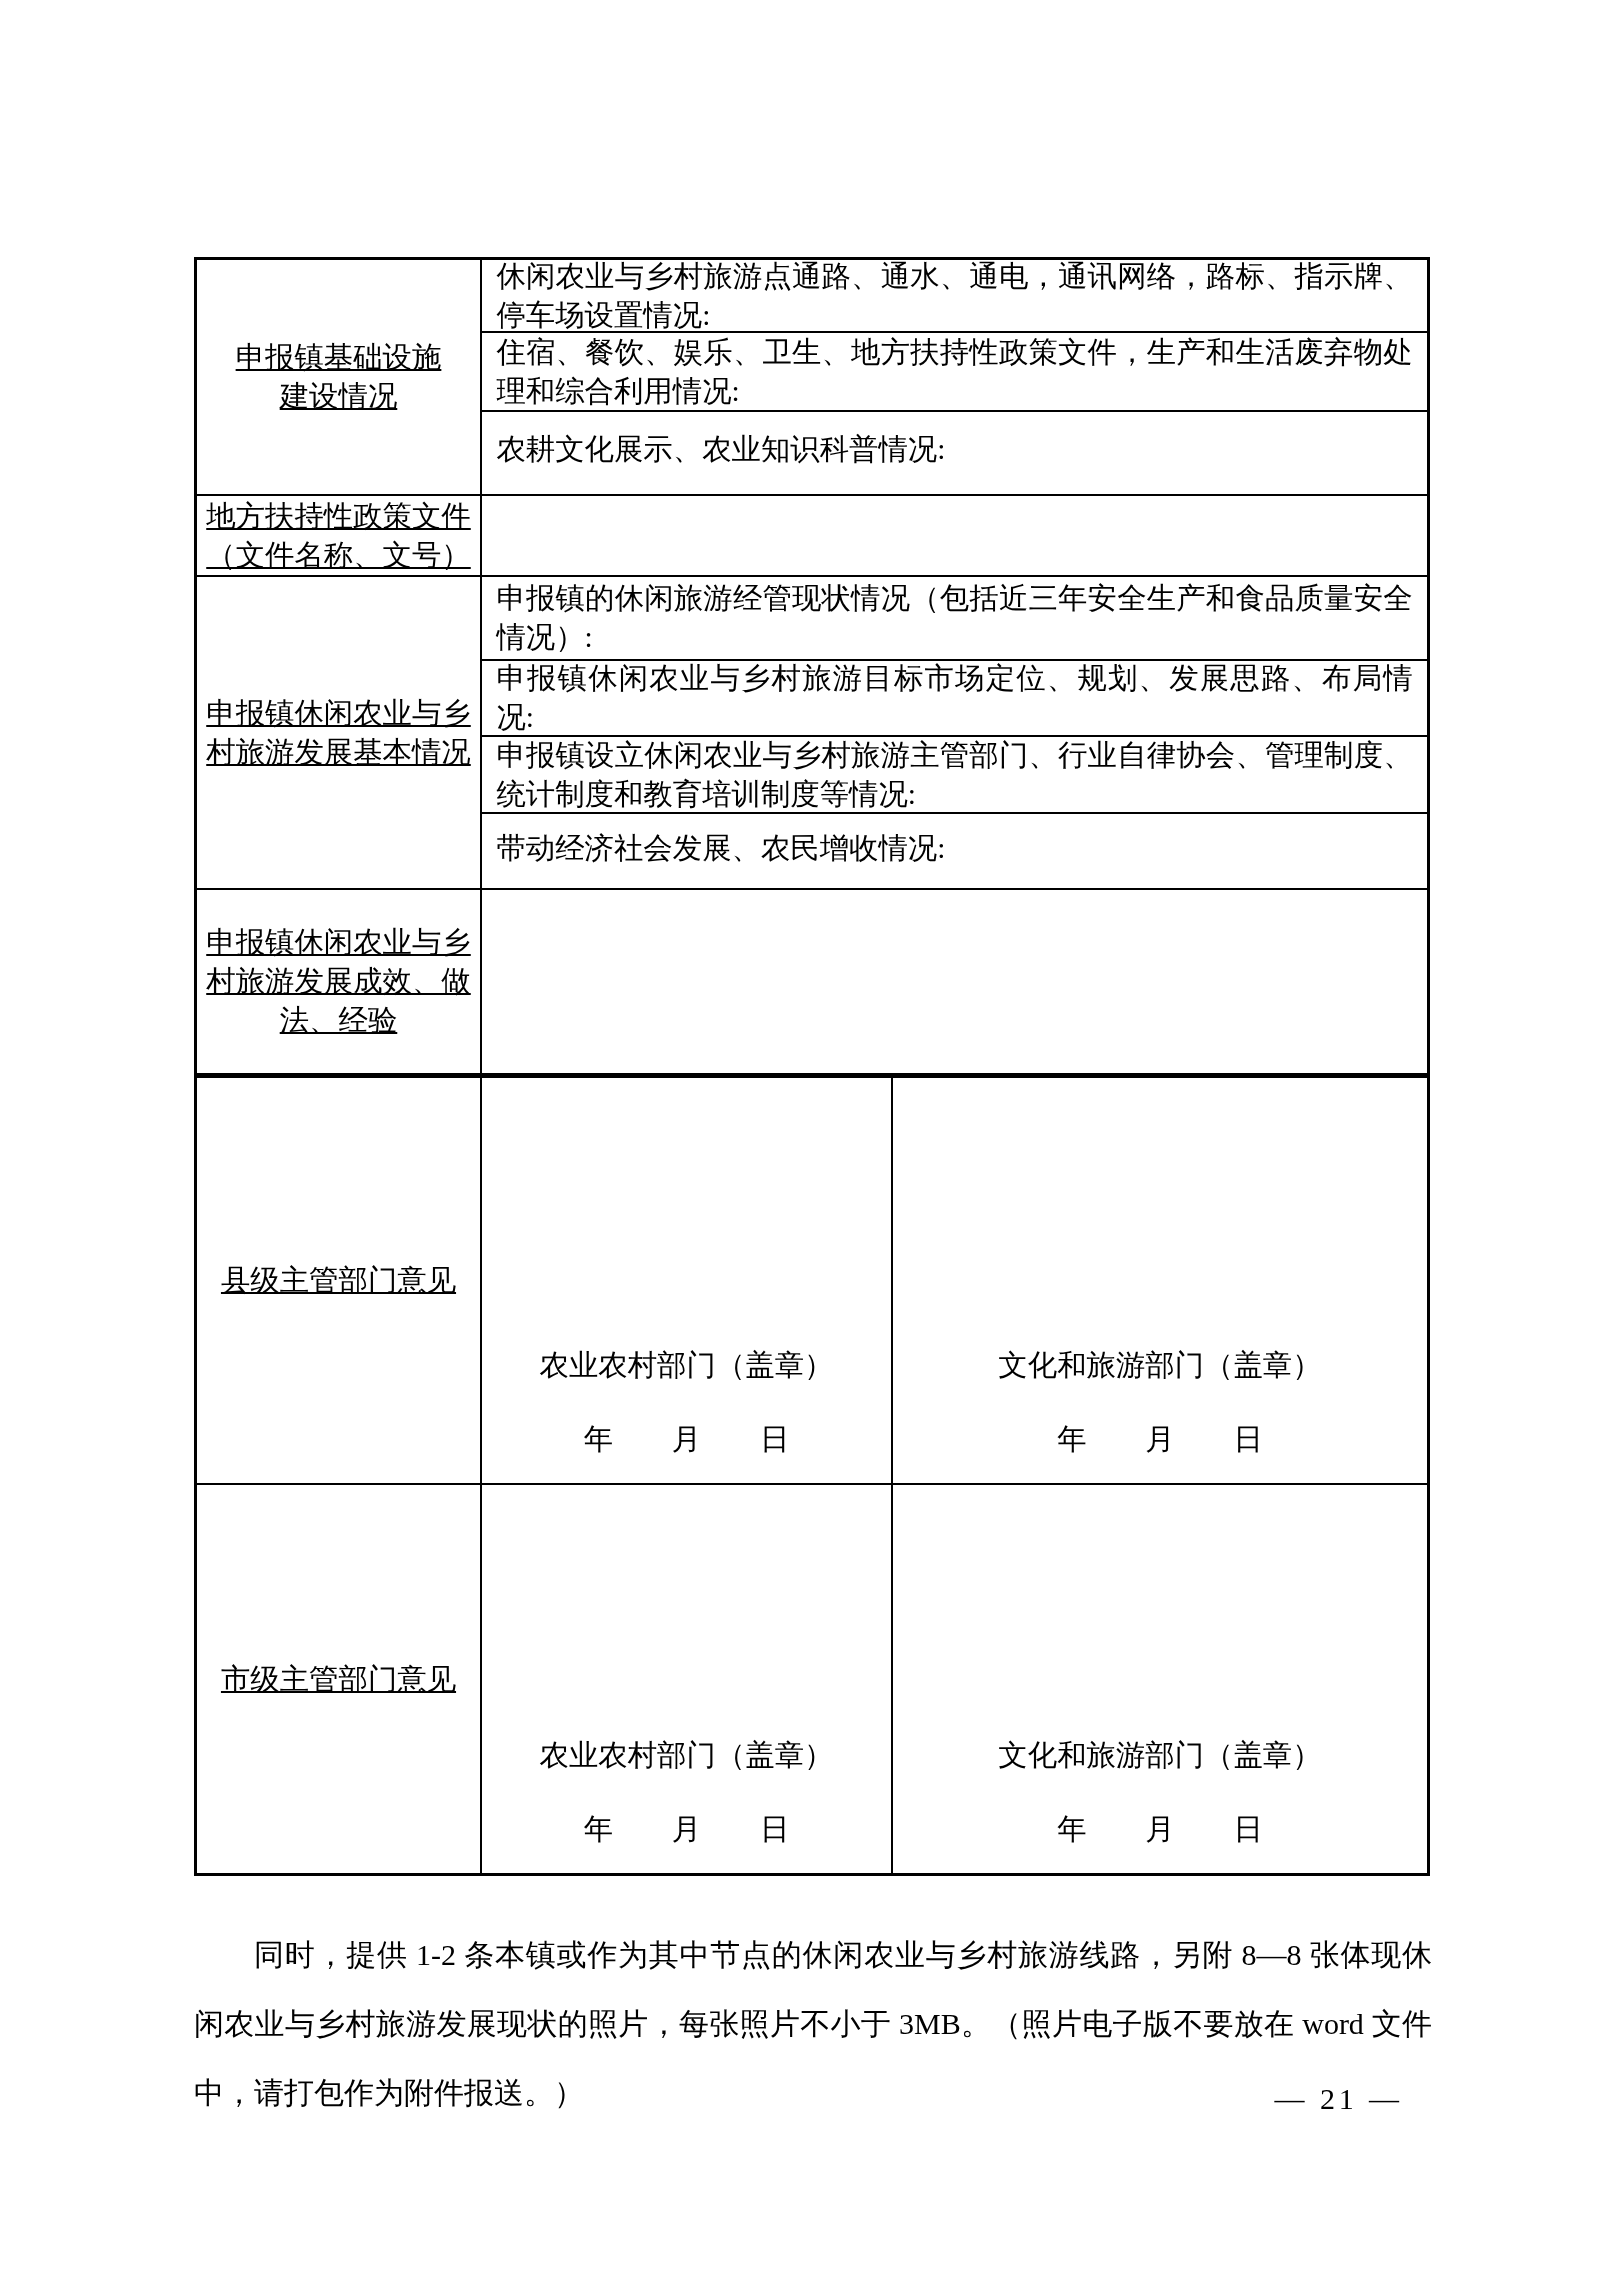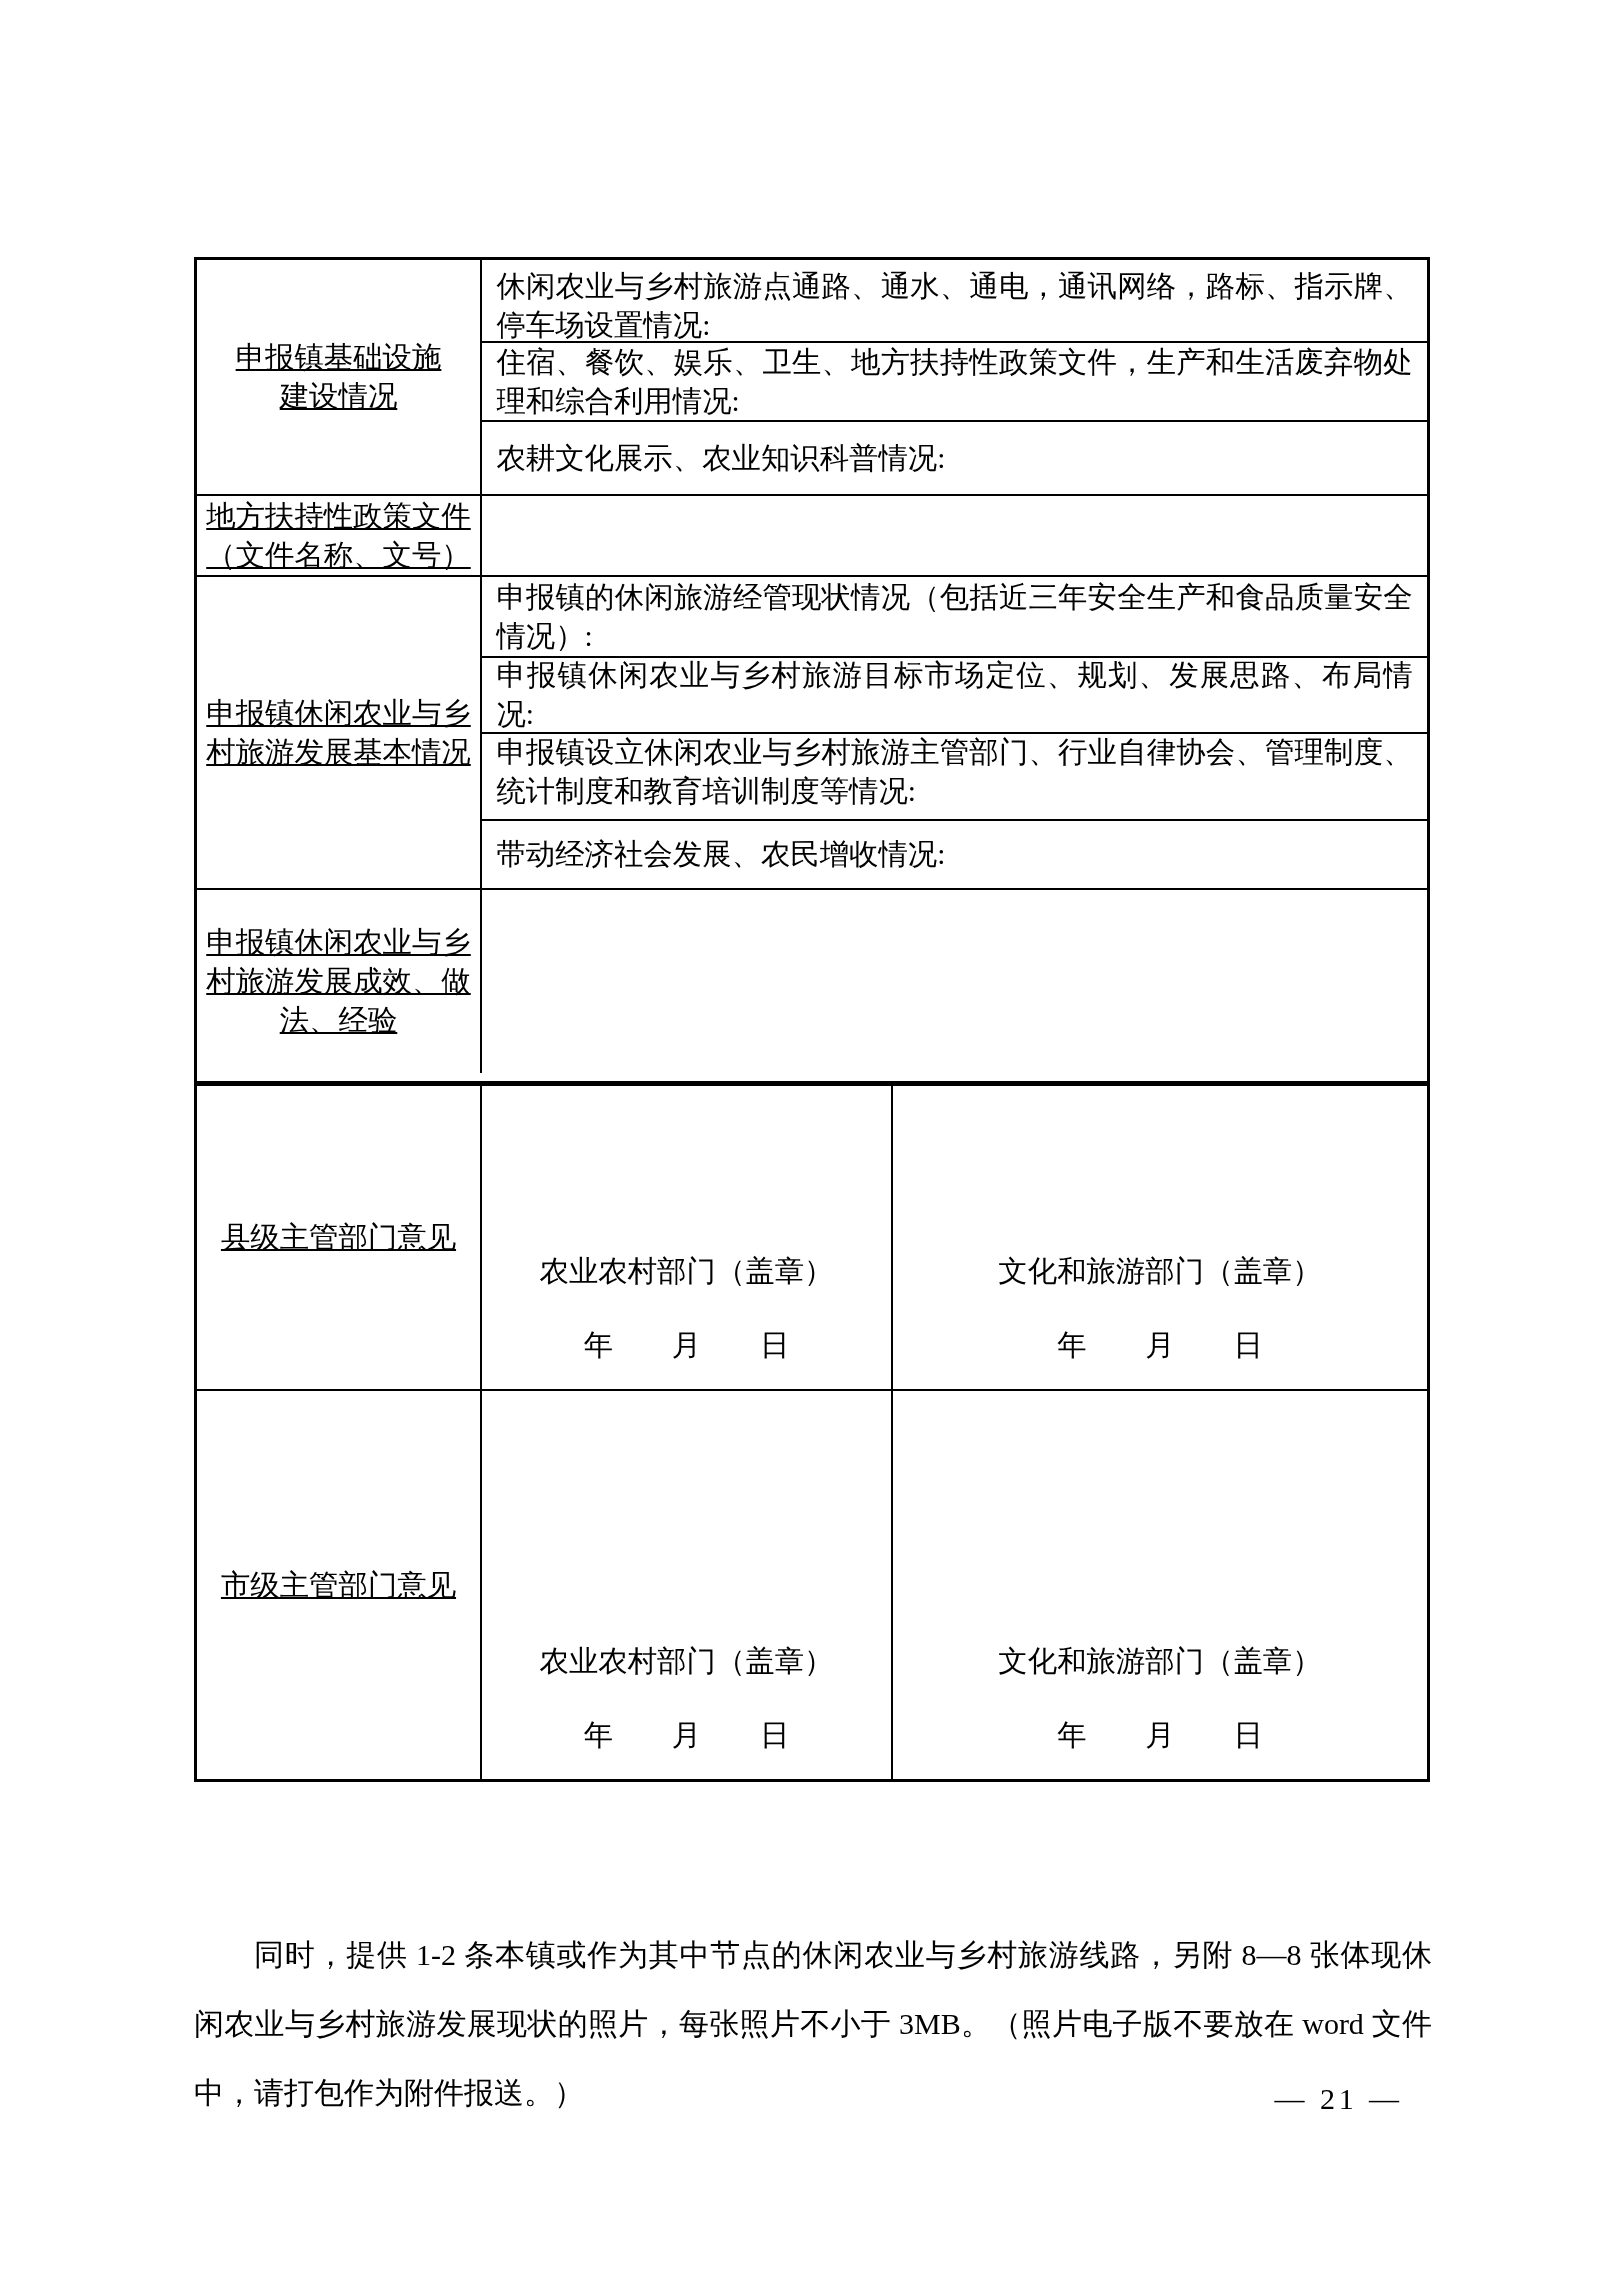--- a/index.html
+++ b/index.html
@@ -87,23 +87,23 @@
     flex: 0 0 411px;
     border-right: 2.6px solid #000;
   }
   .sign-cell.second { flex: 1 1 auto; }
 
   
   .h-r1 { height: 234px; }
   .h-r2 { height: 81px; }
   .h-r3 { height: 313px; }
   .h-r4 { height: 185px; }
-  .h-r5 { height: 308px; margin-top: 8px; }
+  .h-r5 { height: 410px; }
   .h-r6 { height: 390px; }
-  .h-s120 { height: 71px; margin-top: 10px; }
+  .h-s120 { height: 71px; }
   .h-s121 { height: 79px; }
   .h-s117 { height: 77px; }
   .h-s116 { height: 76px; }
   .h-s125 { height: 82px; }
 
   
   .footnote {
     position: absolute;
     left: 194px;
     top: 1890px;

